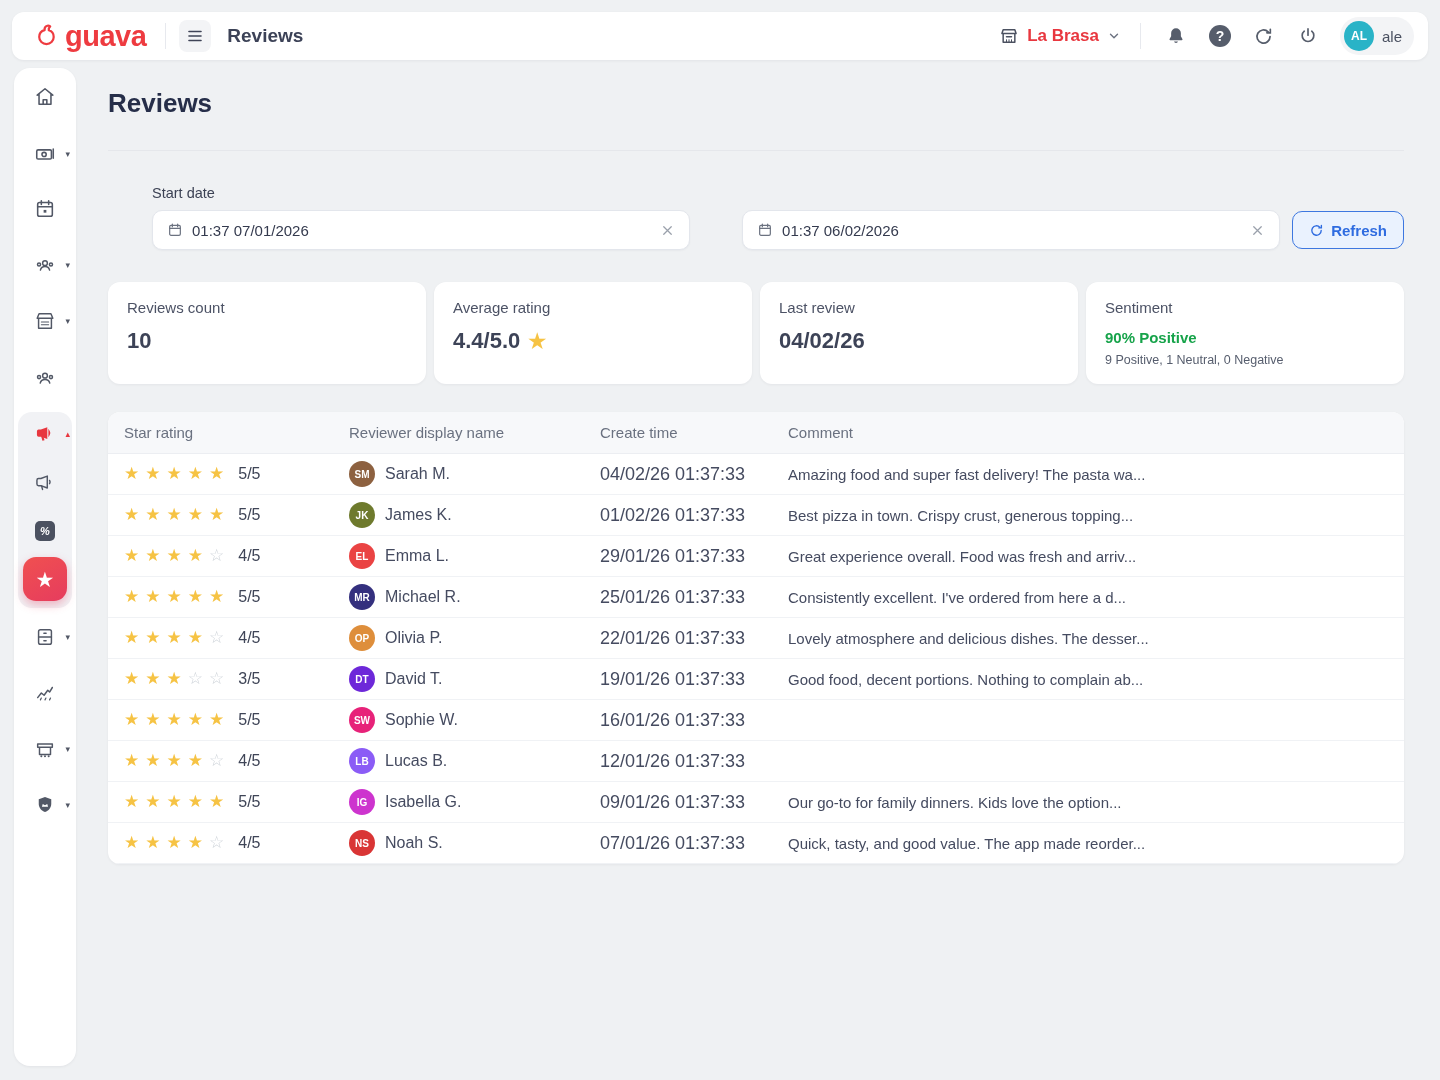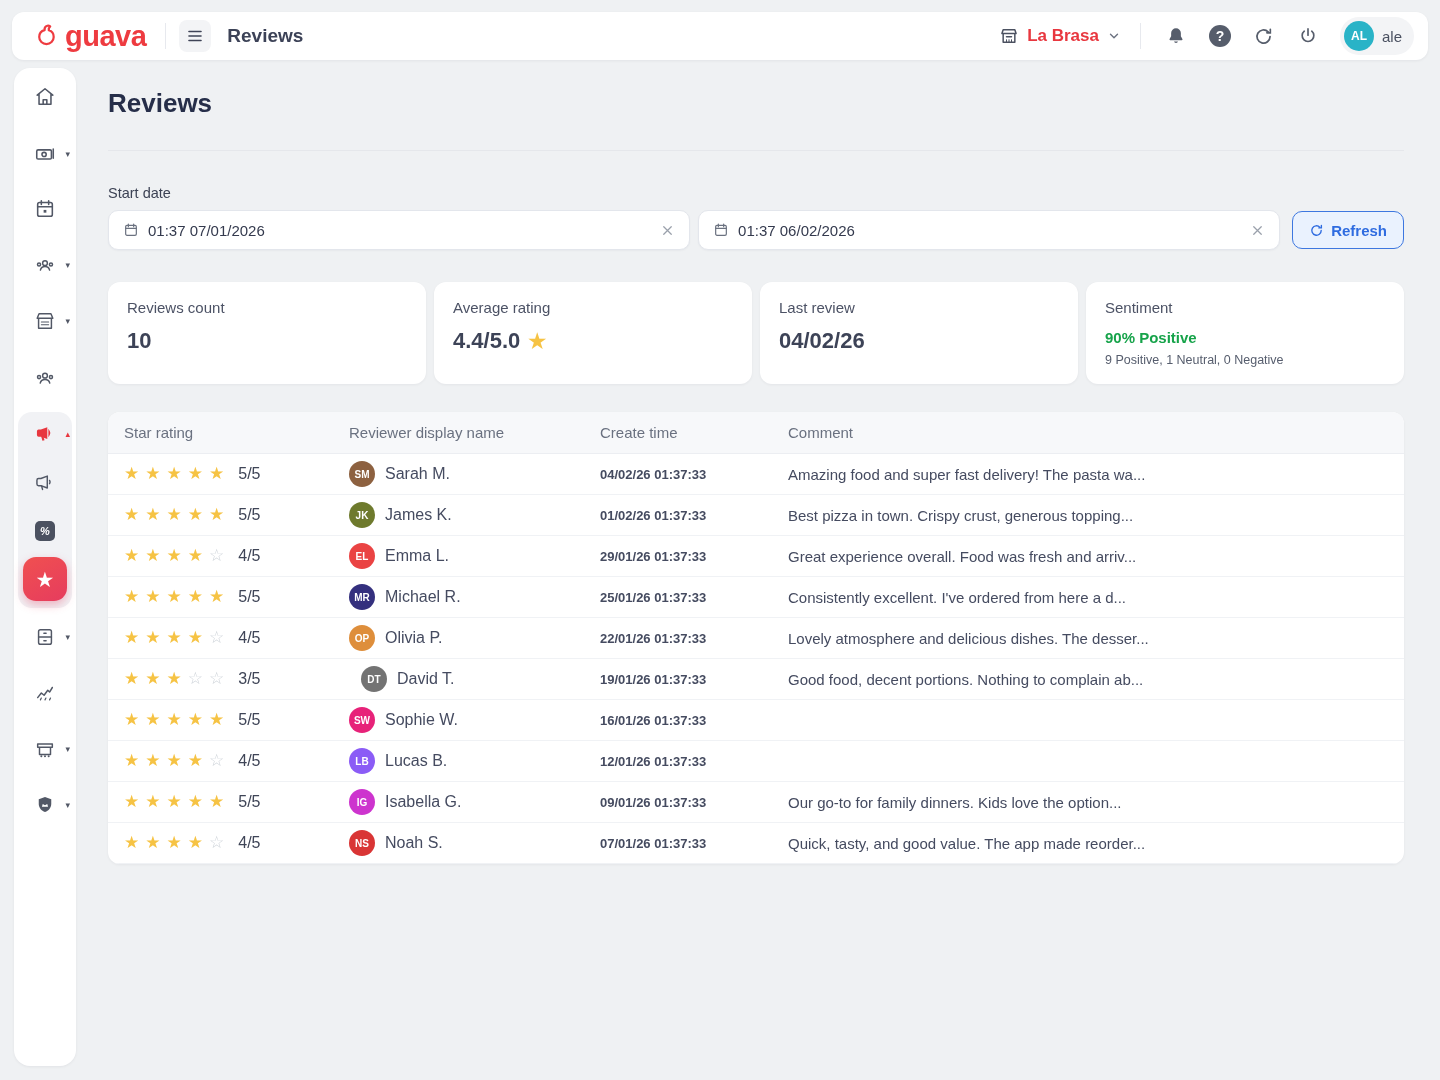--- a/index.html
+++ b/index.html
@@ -65,21 +65,21 @@
     display:flex; align-items:center; justify-content:center; cursor:pointer;
   }
   .active-tile .star-glyph { color:#fff; font-size:21px; line-height:1; }
 
   
   .content { position:absolute; left:108px; right:36px; top:88px; }
   .page-title { font-size:26px; font-weight:800; color:#262e49; }
   .content-div { border-top:1px solid #e5e7eb; margin-top:31px; }
 
   .filters { display:flex; align-items:flex-end; margin-top:34px; gap:8px; }
-  .field { flex:1; }
+  .field { flex:1;margin-left:44px; }
   .field-label { font-size:14.5px; color:#3c4254; margin-bottom:9px; }
   .date-input {
     height:40px; background:#fff; border:1px solid #e3e6ec; border-radius:10px;
     display:flex; align-items:center; gap:9px; padding:0 14px;
     box-shadow:0 1px 2px rgba(16,24,40,.04); cursor:text;
   }
   .date-value { flex:1; font-size:15px; color:#343a4e; }
   .clear-x { cursor:pointer; display:flex; }
   .refresh-btn {
     height:38px; margin-bottom:1px; margin-left:4px; padding:0 16px;
@@ -100,21 +100,21 @@
 
   
   .table-card { margin-top:28px; background:#fff; border-radius:12px;
     box-shadow:0 1px 3px rgba(16,24,40,.05); overflow:hidden; }
   .t-row { display:flex; align-items:center; height:41px; border-bottom:1px solid #f0f2f5; }
   .t-header { height:42px; background:#f7f8fa; border-bottom:1px solid #eceef2; }
   .t-header .t-cell { font-size:15px; color:#6a7180; font-weight:400; }
   .t-cell { padding-left:16px; overflow:hidden; white-space:nowrap; }
   .c-stars { width:225px; flex:none; display:flex; align-items:center; }
   .c-name  { width:251px; flex:none; display:flex; align-items:center; gap:10px; }
-  .c-time  { width:188px; flex:none; font-size:13px; color:#454b60;font-weight:bold; }
+  .c-time  { width:188px; flex:none; font-size:18px; color:#454b60; }
   .c-comment { flex:1; font-size:15px; color:#454b60; text-overflow:ellipsis; padding-right:16px; }
   .t-header .c-stars, .t-header .c-name { display:block; }
   .star { font-size:17px; margin-right:6px; line-height:1; }
   .star.filled { color:var(--star-filled,#f6c344); }
   .star.empty  { color:var(--star-empty,#cfd4da); }
   .rating-label { font-size:16px; color:#3f4557; margin-left:8px; }
   .avatar-row { width:26px; height:26px; border-radius:50%; flex:none; color:#fff;
     font-size:10px; font-weight:700; display:flex; align-items:center; justify-content:center; }
   .reviewer-name { font-size:16px; color:#454b60; }
 </style>
@@ -435,21 +435,21 @@
     <div class="t-cell c-time">22/01/26 01:37:33</div>
     <div class="t-cell c-comment">Lovely atmosphere and delicious dishes. The desser...</div>
   </div>
 
   <div class="t-row">
     <div class="t-cell c-stars">
       <span><span class="star filled">★</span><span class="star filled">★</span><span class="star filled">★</span><span class="star empty">☆</span><span class="star empty">☆</span></span>
       <span class="rating-label">3/5</span>
     </div>
     <div class="t-cell c-name">
-      <span class="avatar-row" style="background: #737373; margin-left: 12px;">DT</span>
+      <span class="avatar-row" style="background: #6d28d9;">DT</span>
       <span class="reviewer-name">David T.</span>
     </div>
     <div class="t-cell c-time">19/01/26 01:37:33</div>
     <div class="t-cell c-comment">Good food, decent portions. Nothing to complain ab...</div>
   </div>
 
   <div class="t-row">
     <div class="t-cell c-stars">
       <span><span class="star filled">★</span><span class="star filled">★</span><span class="star filled">★</span><span class="star filled">★</span><span class="star filled">★</span></span>
       <span class="rating-label">5/5</span>

